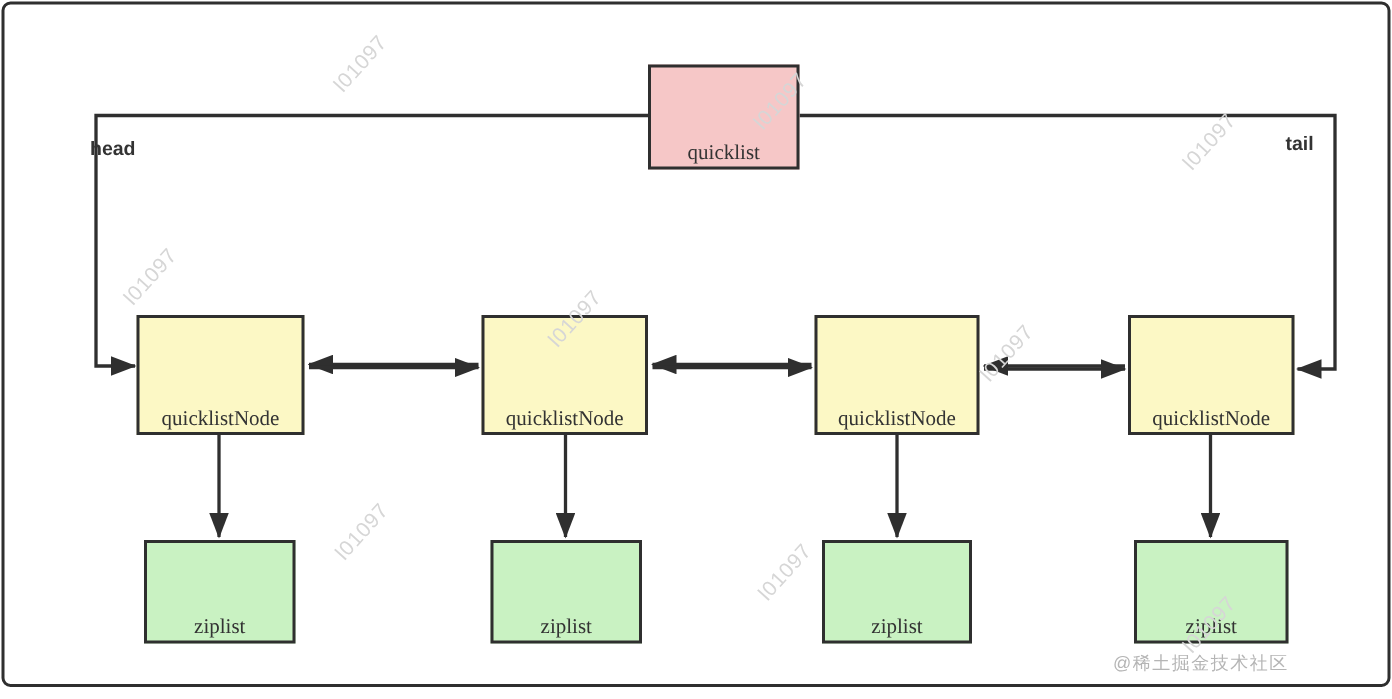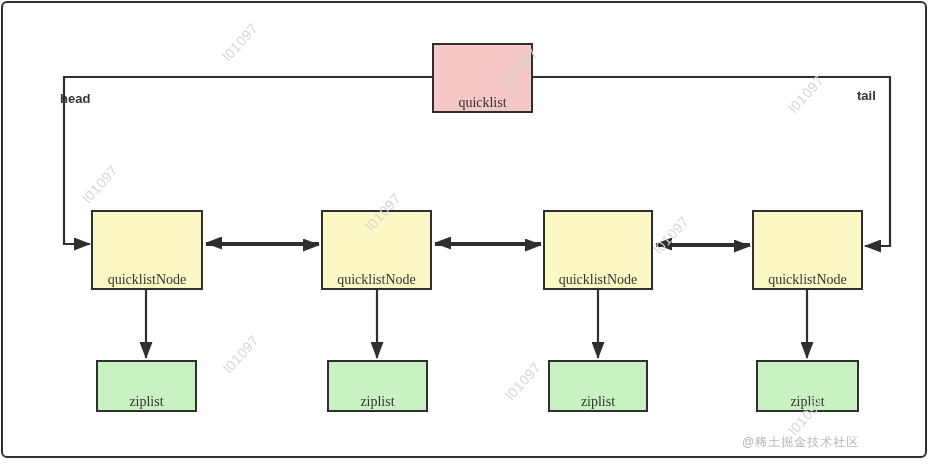--- a/index.html
+++ b/index.html
@@ -22,21 +22,21 @@
     font-size:14px;color:#333333;
     z-index:2;
     font-family:Liberation Serif, serif;
   }
   .quicklist-box{left:432px;top:43px;width:101px;height:70px;background:var(--quicklist-fill,#f6c7c7);}
   .node-box{top:210px;height:80px;background:var(--node-fill,#fcf8c5);}
   .node-1{left:91px;width:112px;}
   .node-2{left:321px;width:111px;}
   .node-3{left:543px;width:110px;}
   .node-4{left:752px;width:111px;}
-  .zip-box{top:360px;height:52px;background:var(--ziplist-fill,#c9f2c2);}
+  .zip-box{top:360px;height:69px;background:var(--ziplist-fill,#c9f2c2);}
   .zip-1{left:96px;width:101px;}
   .zip-2{left:327px;width:101px;}
   .zip-3{left:548px;width:100px;}
   .zip-4{left:756px;width:103px;}
   .pointer-label{
     position:absolute;font-size:13px;font-weight:bold;color:#333333;z-index:2;
   }
   .head-label{left:60px;top:91px;}
   .tail-label{left:857px;top:88px;}
   svg.arrows{position:absolute;left:0;top:0;z-index:1;}

